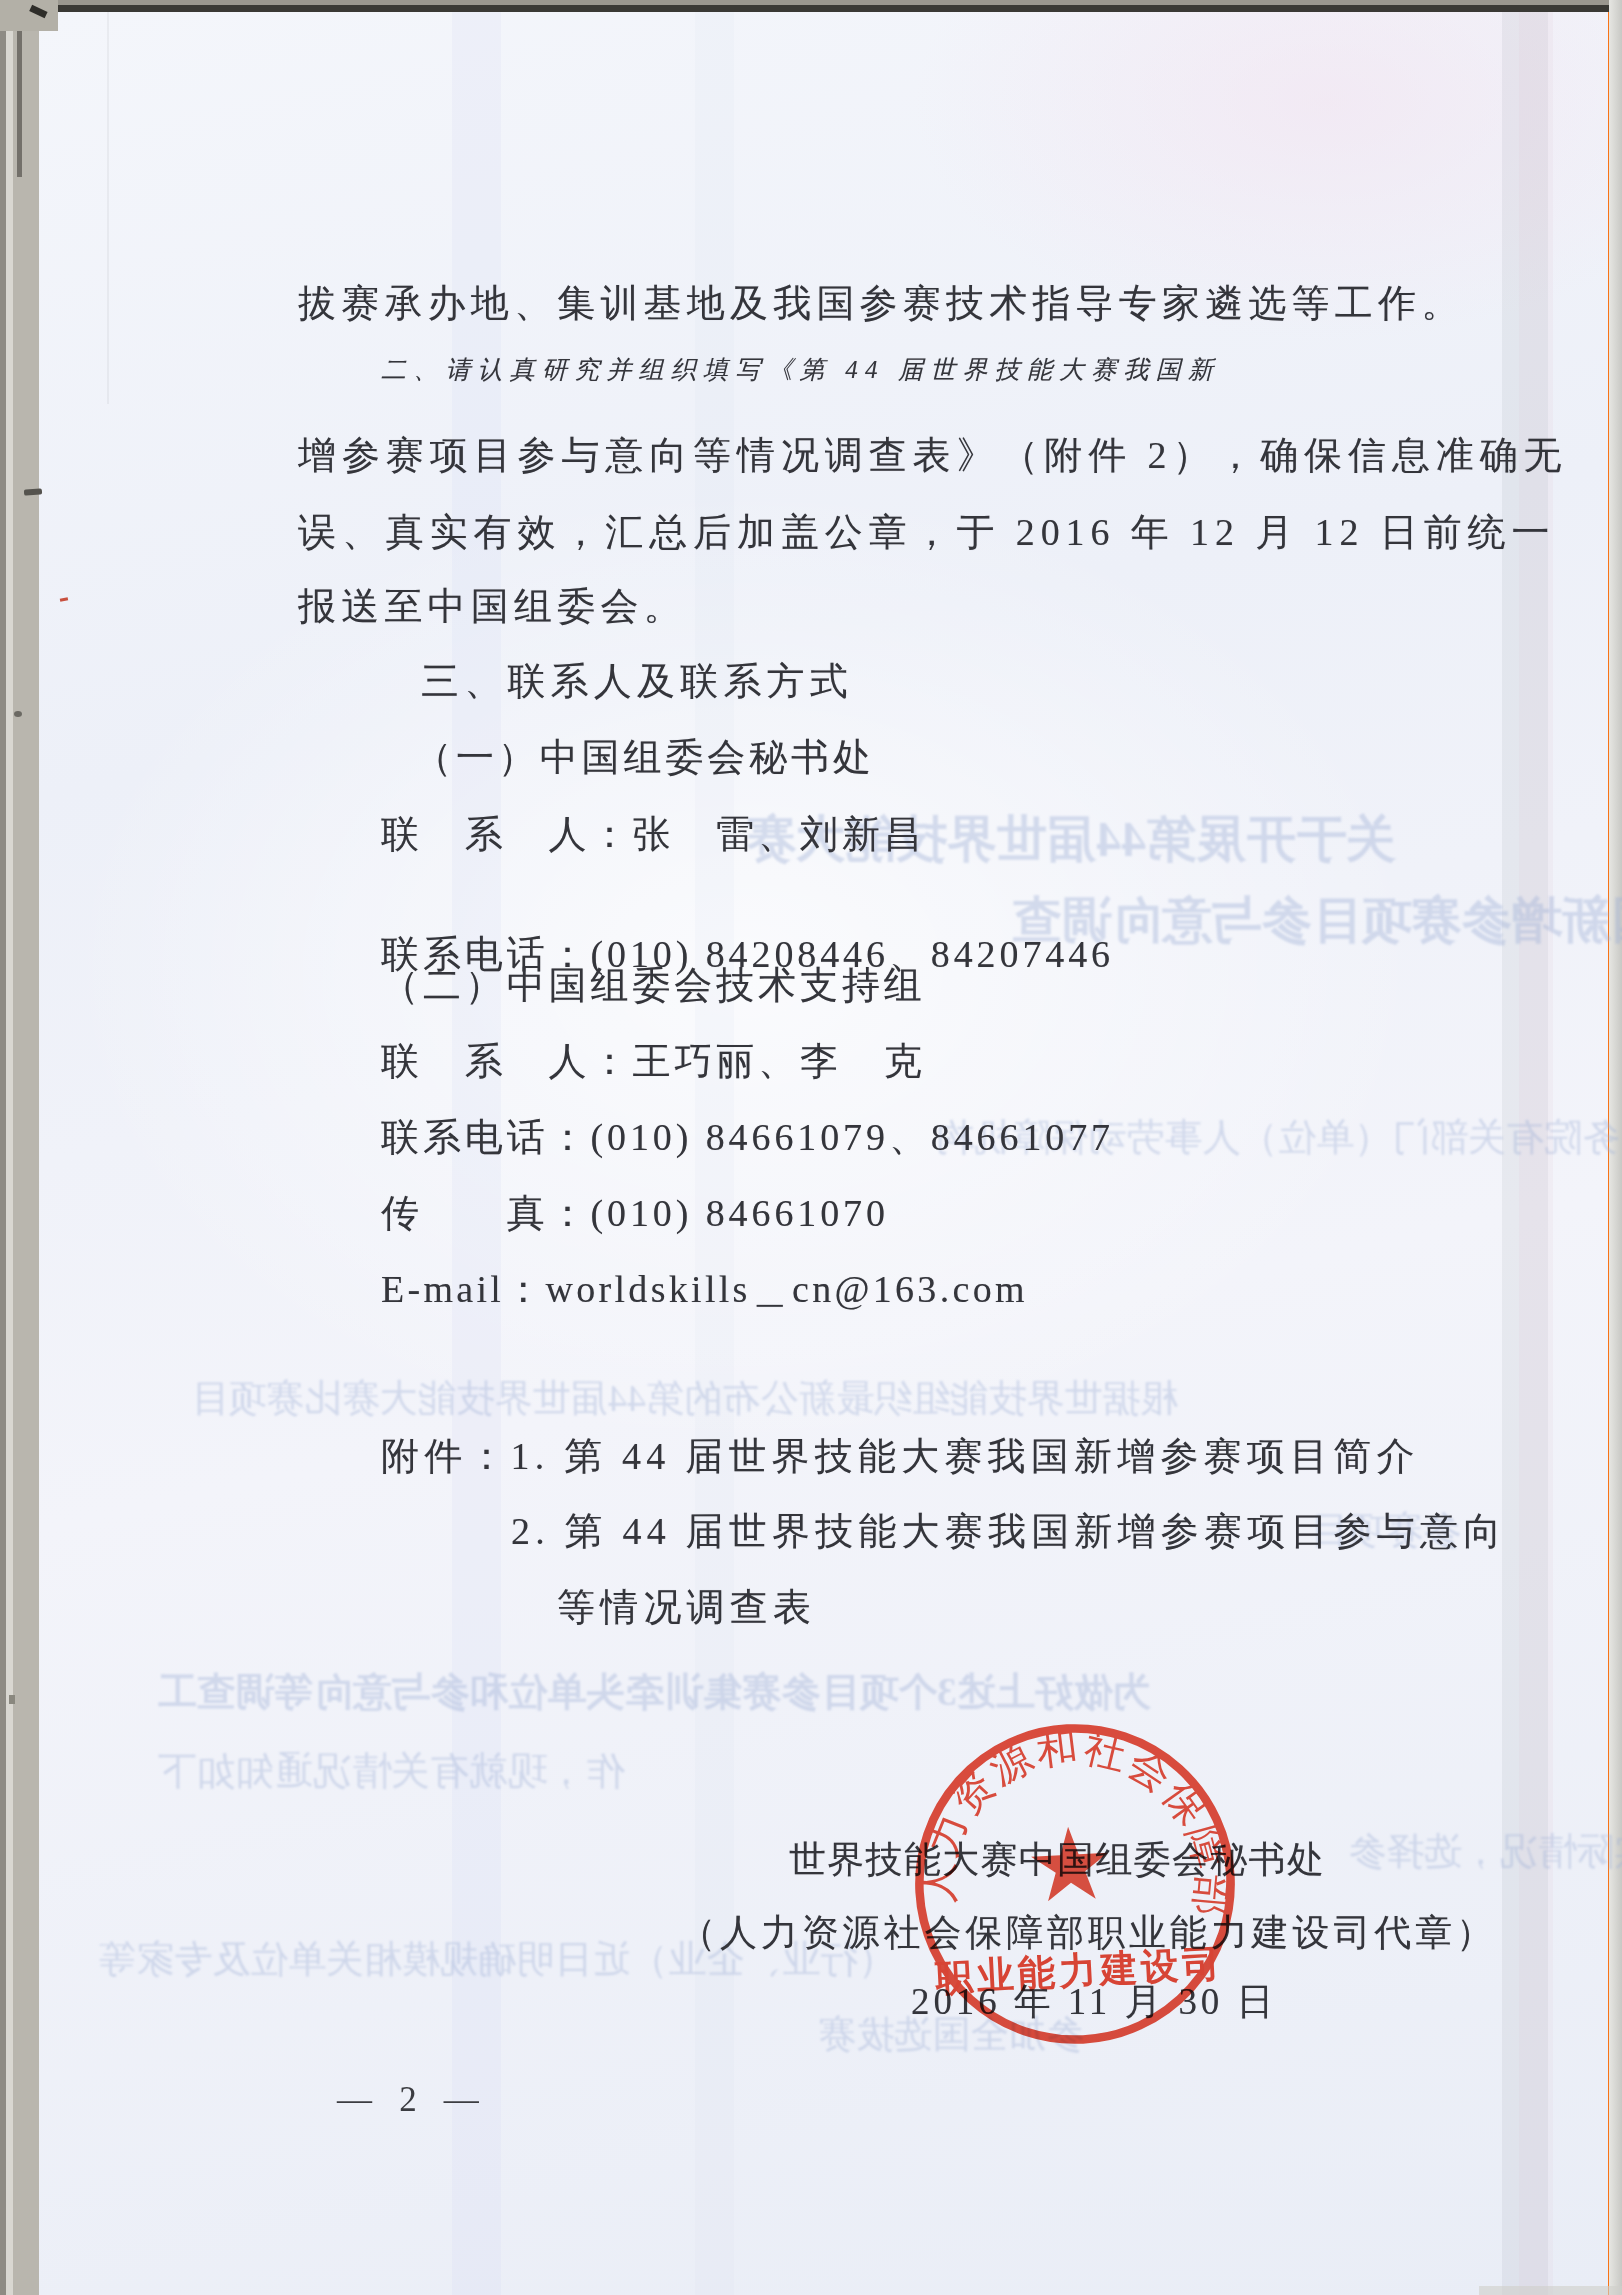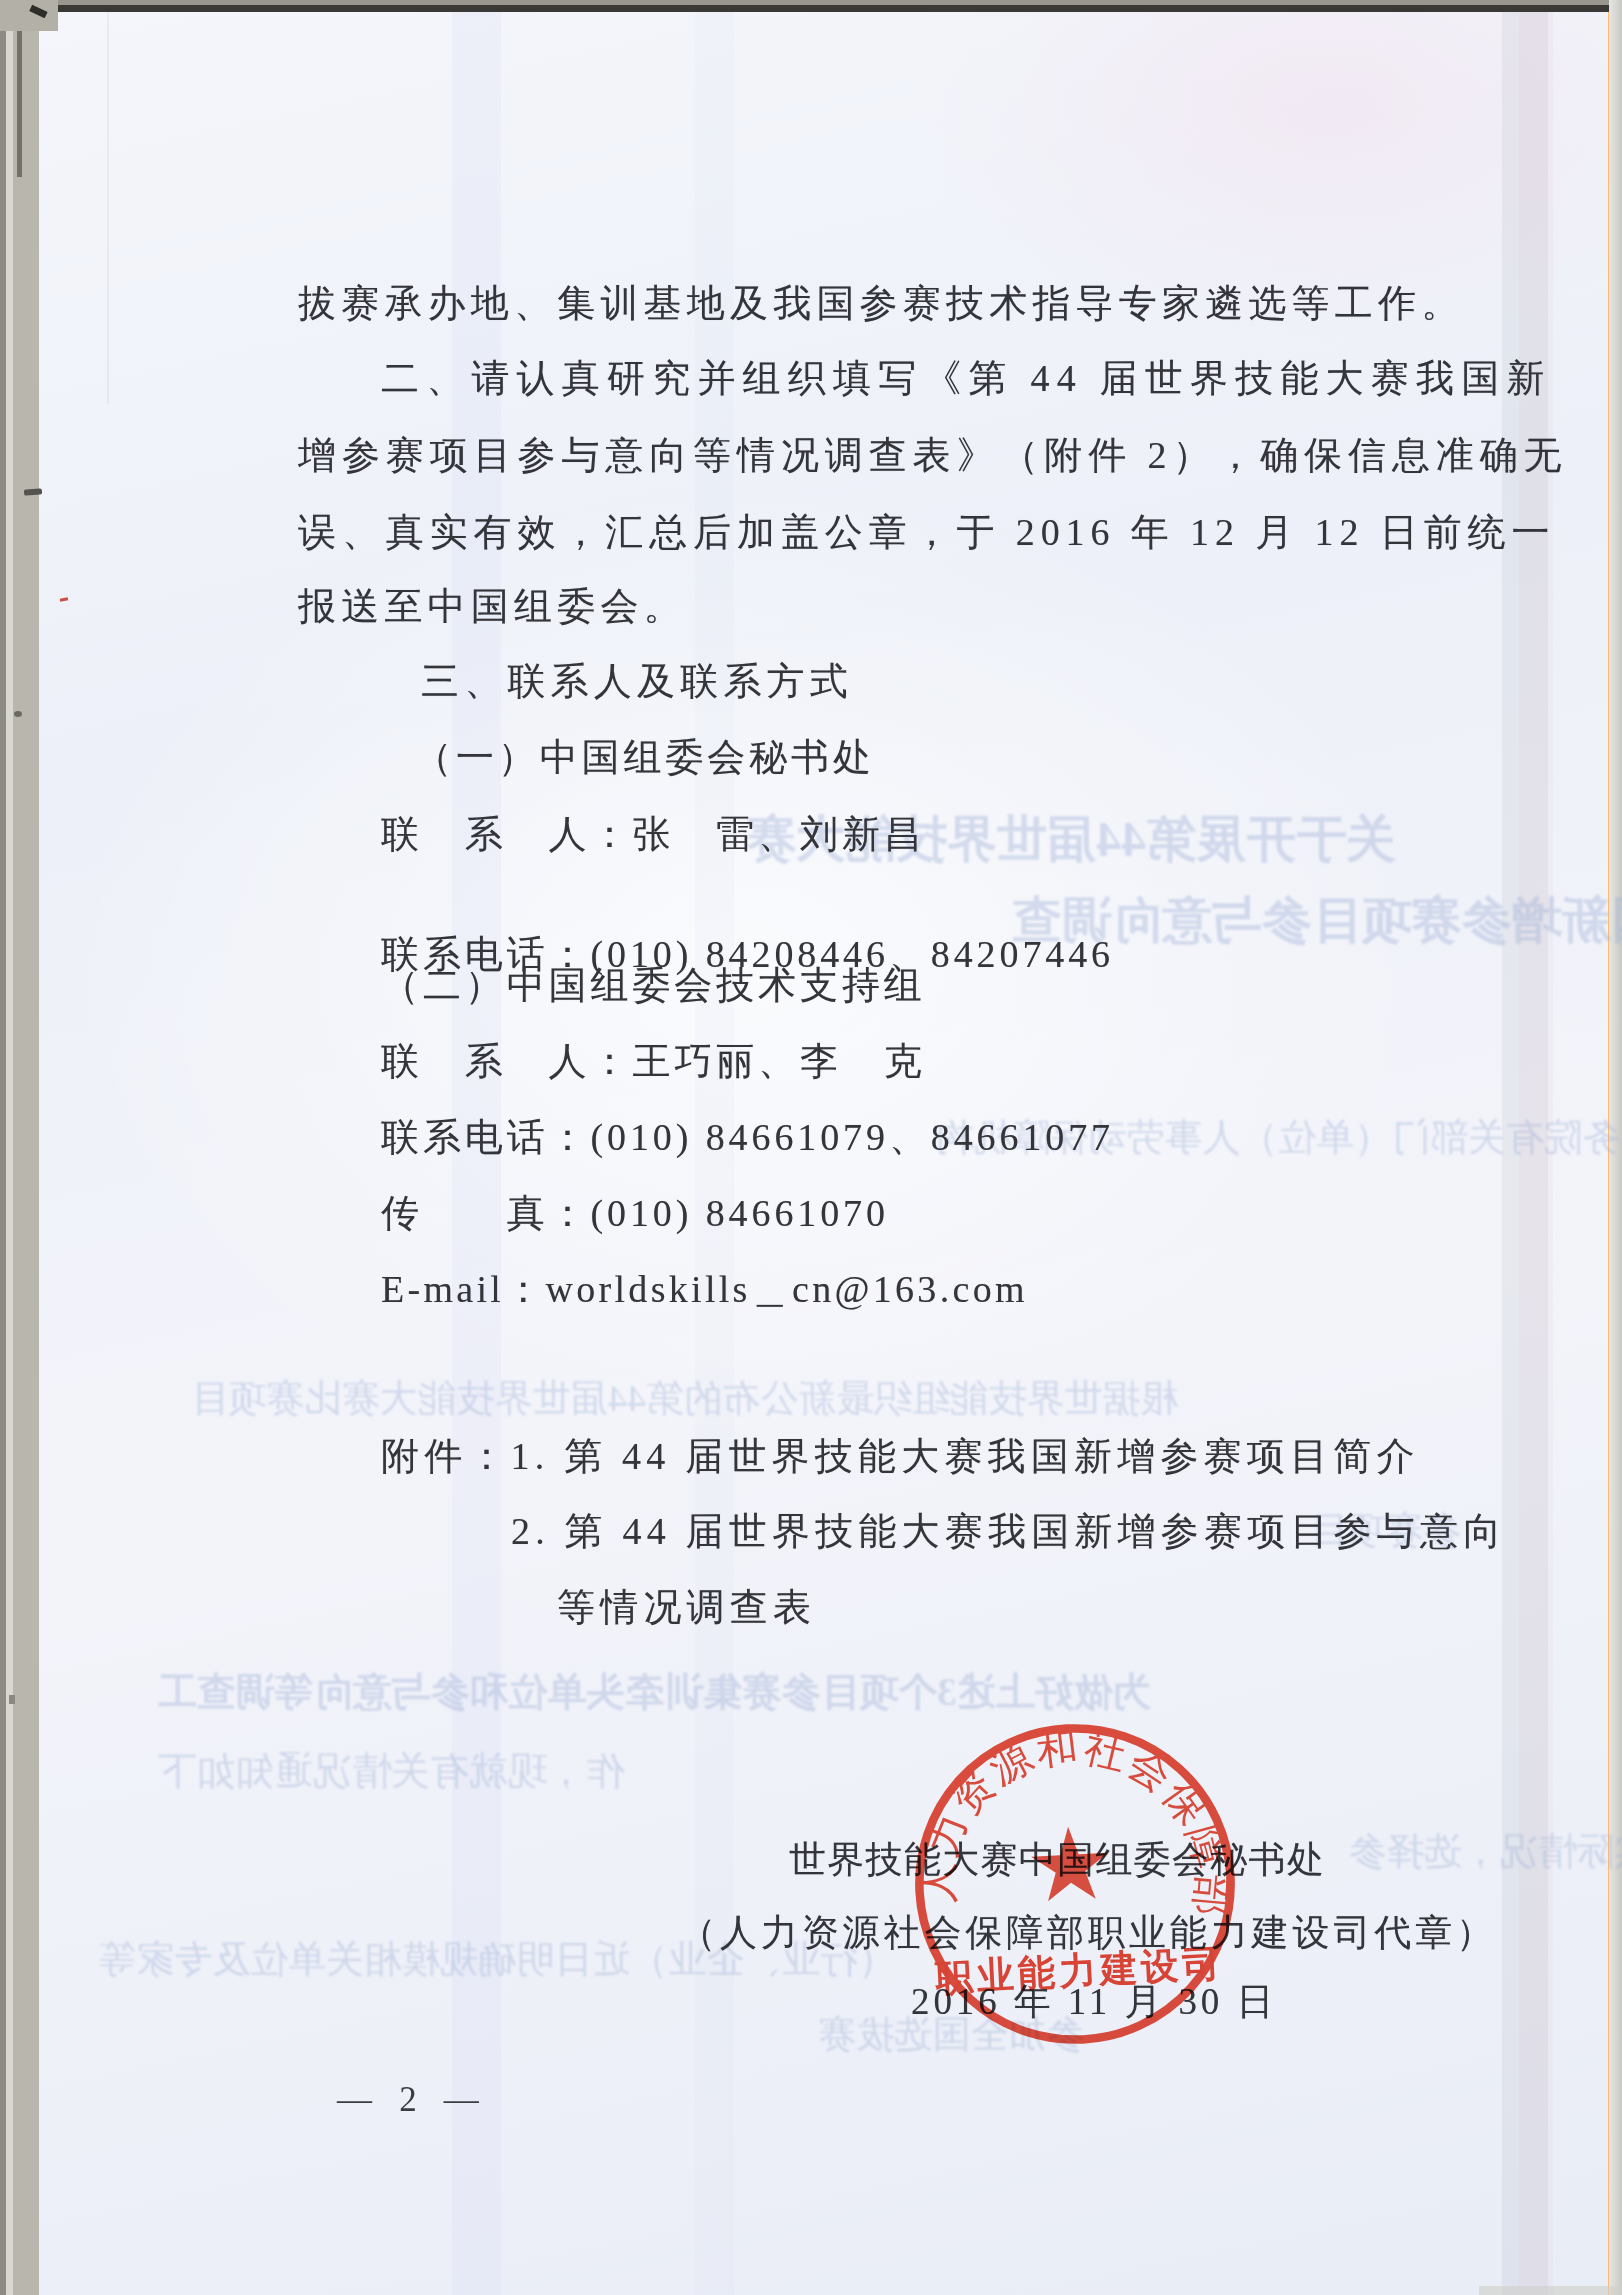--- a/index.html
+++ b/index.html
@@ -1,18 +1,18 @@
 <!DOCTYPE html>
 <html style="font-size:10.5px"><head>
 <meta charset="utf-8">
 <style>
   html,body{margin:0;padding:0;background:#6f6e6a;}
   #canvas{
     position:relative;width:1623px;height:2295px;overflow:hidden;
-    background:#fdba74;
+    background:#f97316;
     font-family:"Liberation Serif","DejaVu Serif",serif;
     text-align:center;
   }
   
   #page{
     position:absolute;left:39px;top:10.5px;width:1569px;height:2285px;
     background:
       radial-gradient(589px 340px at 82% 4%, rgba(243,224,238,.50), transparent 70%),
       radial-gradient(916px 654px at 45% 42%, rgba(255,255,255,.70), transparent 75%),
       linear-gradient(168deg,#f4f6fb 0%,#edf0f8 30%,#f3f4fa 58%,#e9edf6 100%);
@@ -87,21 +87,21 @@
     </div>
 
   <div class="streak" id="streak-1"></div>
   <div class="streak" id="streak-2"></div>
   <div class="streak" id="streak-3"></div>
   <div class="streak" id="streak-4"></div>
   <div class="streak" id="streak-5"></div>
 
   <div id="text-layer">
       <div class="dline" style="left: 298px; top: 278px; font-size: 38px; letter-spacing: 5.2px;">拔赛承办地、集训基地及我国参赛技术指导专家遴选等工作。</div>
-      <div class="dline" style="left: 381px; top: 353px; font-size: 38px; letter-spacing: 7.2px;">二、请认真研究并组织填写《第 44 届世界技能大赛我国新</div>
+      <div class="dline" style="left: 381px; top: 353px; font-size: 25px; letter-spacing: 7.2px; font-style: italic;">二、请认真研究并组织填写《第 44 届世界技能大赛我国新</div>
       <div class="dline" style="left: 298px; top: 430px; font-size: 38px; letter-spacing: 5.9px;">增参赛项目参与意向等情况调查表》（附件 2），确保信息准确无</div>
       <div class="dline" style="left: 298px; top: 507px; font-size: 38px; letter-spacing: 5.9px;">误、真实有效，汇总后加盖公章，于 2016 年 12 月 12 日前统一</div>
       <div class="dline" style="left: 298px; top: 581px; font-size: 38px; letter-spacing: 5.2px;">报送至中国组委会。</div>
       <div class="dline" style="left: 381px; top: 656px; font-size: 38px; letter-spacing: 5.2px; margin-left: 40px;">三、联系人及联系方式</div>
       <div class="dline" style="left: 381px; top: 732px; font-size: 38px; letter-spacing: 3.9px; margin-left: 33px;">（一）中国组委会秘书处</div>
       <div class="dline" style="left: 381px; top: 809px; font-size: 38px; letter-spacing: 3.9px;">联　系　人：张　雷、刘新昌</div>
       <div class="dline" style="left: 381px; top: 885px; font-size: 38px; letter-spacing: 3.9px; margin-top: 44px;">联系电话：(010) 84208446、84207446</div>
       <div class="dline" style="left: 381px; top: 960px; font-size: 38px; letter-spacing: 3.9px;">（二）中国组委会技术支持组</div>
       <div class="dline" style="left: 381px; top: 1036px; font-size: 38px; letter-spacing: 3.9px;">联　系　人：王巧丽、李　克</div>
       <div class="dline" style="left: 381px; top: 1112px; font-size: 38px; letter-spacing: 3.9px;">联系电话：(010) 84661079、84661077</div>

